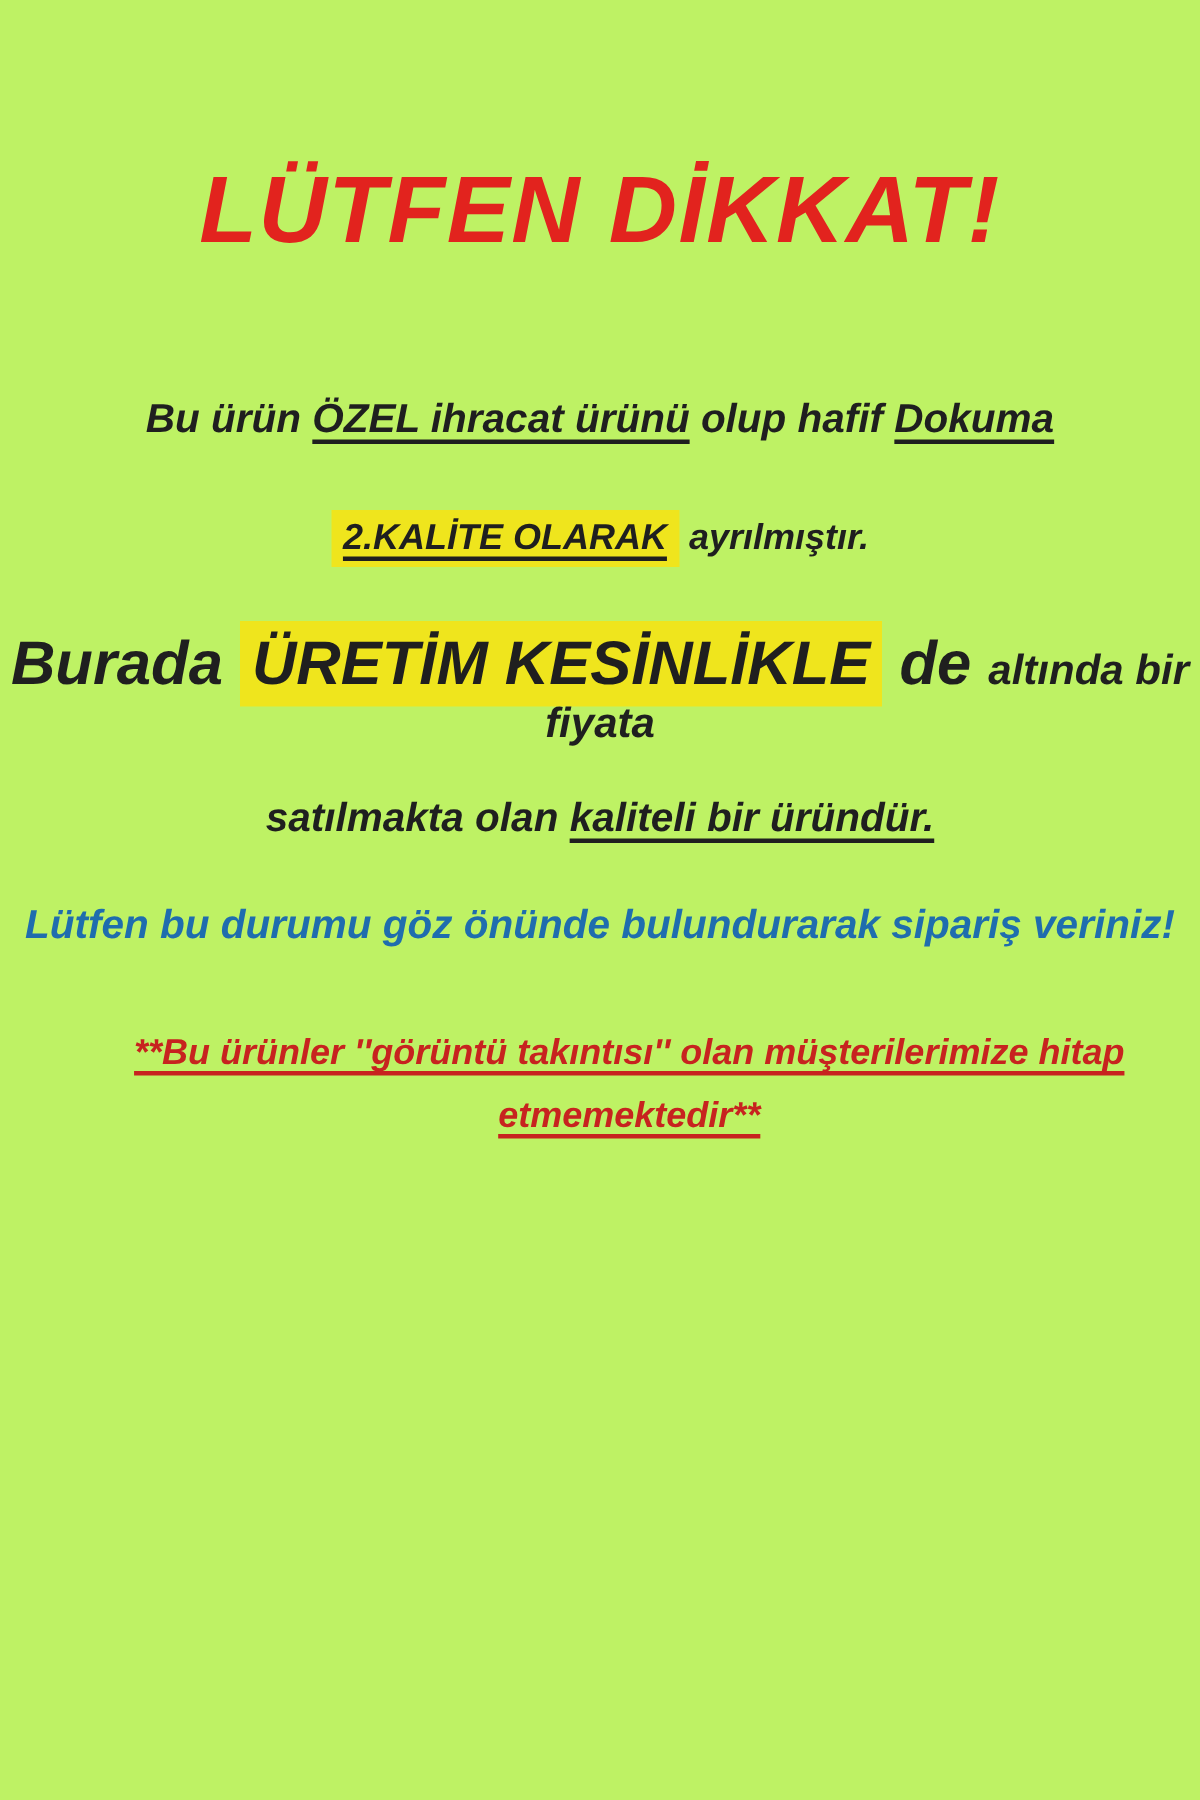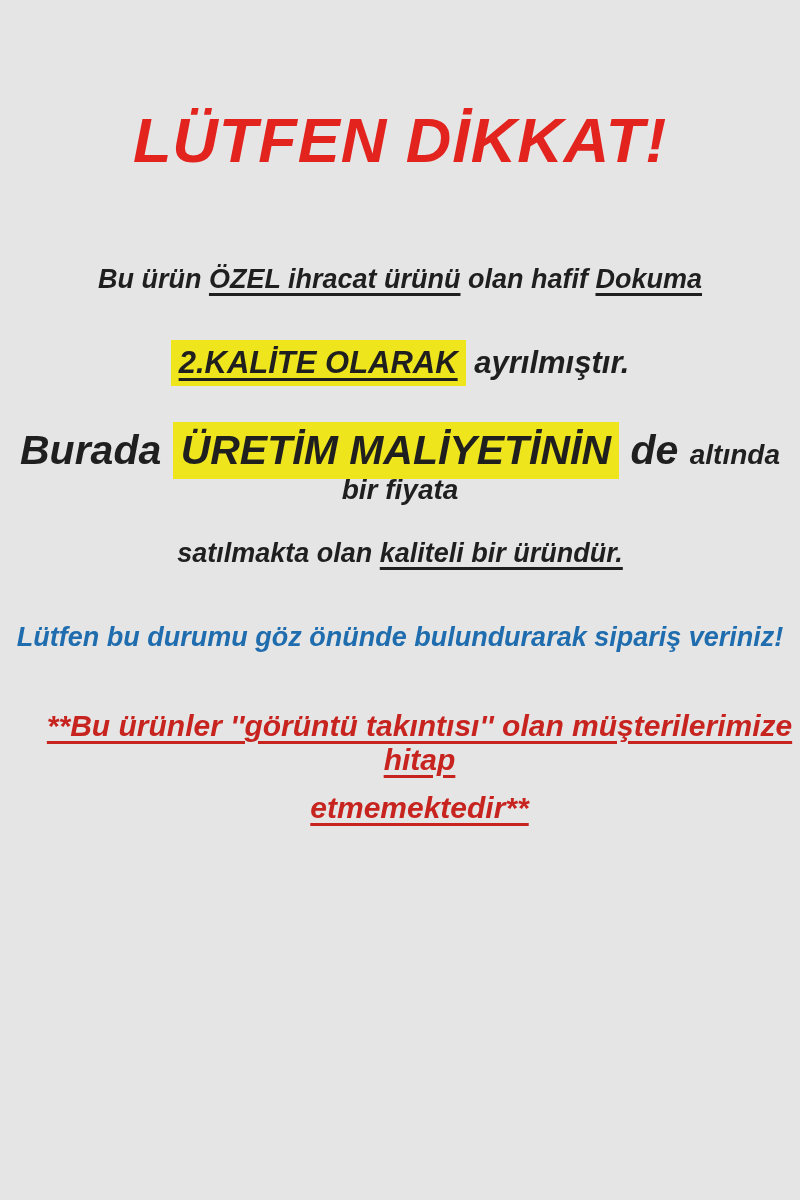--- a/index.html
+++ b/index.html
@@ -8,21 +8,21 @@
     --info-blue:#1f6dae;
     --highlight-yellow:#efe51d;
     --text-black:#1f1f1f;
   }
   *{margin:0;padding:0;box-sizing:border-box;}
   html,body{background:#ffffff;}
   .page{
     position:relative;
     width:800px;height:1200px;
     margin:0 auto;
-    background:#e5e5e5;
+    background:#bef264;
     overflow:hidden;
     font-family:"Liberation Sans",sans-serif;
     font-style:italic;
     font-weight:bold;
     color:var(--text-black,#1f1f1f);
     text-align:center;
     padding-top:104px;
   }
   .heading{
     font-size:63px;
@@ -37,57 +37,57 @@
     text-underline-offset:5px;
     margin-top:38px;
   }
   .hl{
     background:var(--highlight-yellow,#efe51d);
     padding:5px 8px 6px 8px;
   }
   .intro{font-size:27px;}
   .intro .line1{margin-top:88px;}
   .intro .line2{margin-top:36px;}
-  .quality{font-size:31px;margin-top:50px;}
+  .quality{font-size:24px;margin-top:50px;}
   .cost{font-size:27px;}
   .cost .line1{margin-top:46px;}
   .cost .big{font-size:41px;}
   .cost .small{font-size:28px;}
   .cost .line2{margin-top:32px;}
   .notice-blue{
     font-size:27px;
-    margin-top:53px;
+    margin-top:40px;
     color:var(--info-blue,#1f6dae);
   }
   .warning-red{
-    font-size:30px;
+    font-size:24px;
     color:var(--warning-red,#c7231f);
     padding-left:39px;
   }
   .warning-red .line1{margin-top:56px;}
   .warning-red .line2{margin-top:14px;}
   .assurance{font-size:28px;}
   .assurance .line1{margin-top:30px;}
   .assurance .line2{margin-top:20px;}
 </style>
 </head>
 <body>
 
 <div class="page">
 
   <h1 class="heading">LÜTFEN DİKKAT!</h1>
 
   <p class="intro">
-    <span class="line line1"><span>Bu ürün </span><span class="u">ÖZEL ihracat ürünü</span><span> olan hafif </span><span class="u">Dokuma</span></span>
+    <span class="line line1"><span>Bu ürün </span><span class="u">ÖZEL ihracat ürünü</span><span> olup hafif </span><span class="u">Dokuma</span></span>
   </p>
 
   <p class="quality"><span class="hl u">2.KALİTE OLARAK</span><span> ayrılmıştır.</span></p>
 
   <p class="cost">
-    <span class="line line1"><span class="big">Burada </span><span class="big hl">ÜRETİM MALİYETİNİN</span><span class="big"> de </span><span class="small">altında bir fiyata</span></span>
+    <span class="line line1"><span class="big">Burada </span><span class="big hl">ÜRETİM KESİNLİKLE</span><span class="big"> de </span><span class="small">altında bir fiyata</span></span>
     <span class="line line2"><span>satılmakta olan </span><span class="u">kaliteli bir üründür.</span></span>
   </p>
 
   <p class="notice-blue">Lütfen bu durumu göz önünde bulundurarak sipariş veriniz!</p>
 
   <p class="warning-red">
     <span class="line line1 u">**Bu ürünler ''görüntü takıntısı'' olan müşterilerimize hitap</span>
     <span class="line line2 u">etmemektedir**</span>
   </p>
 

